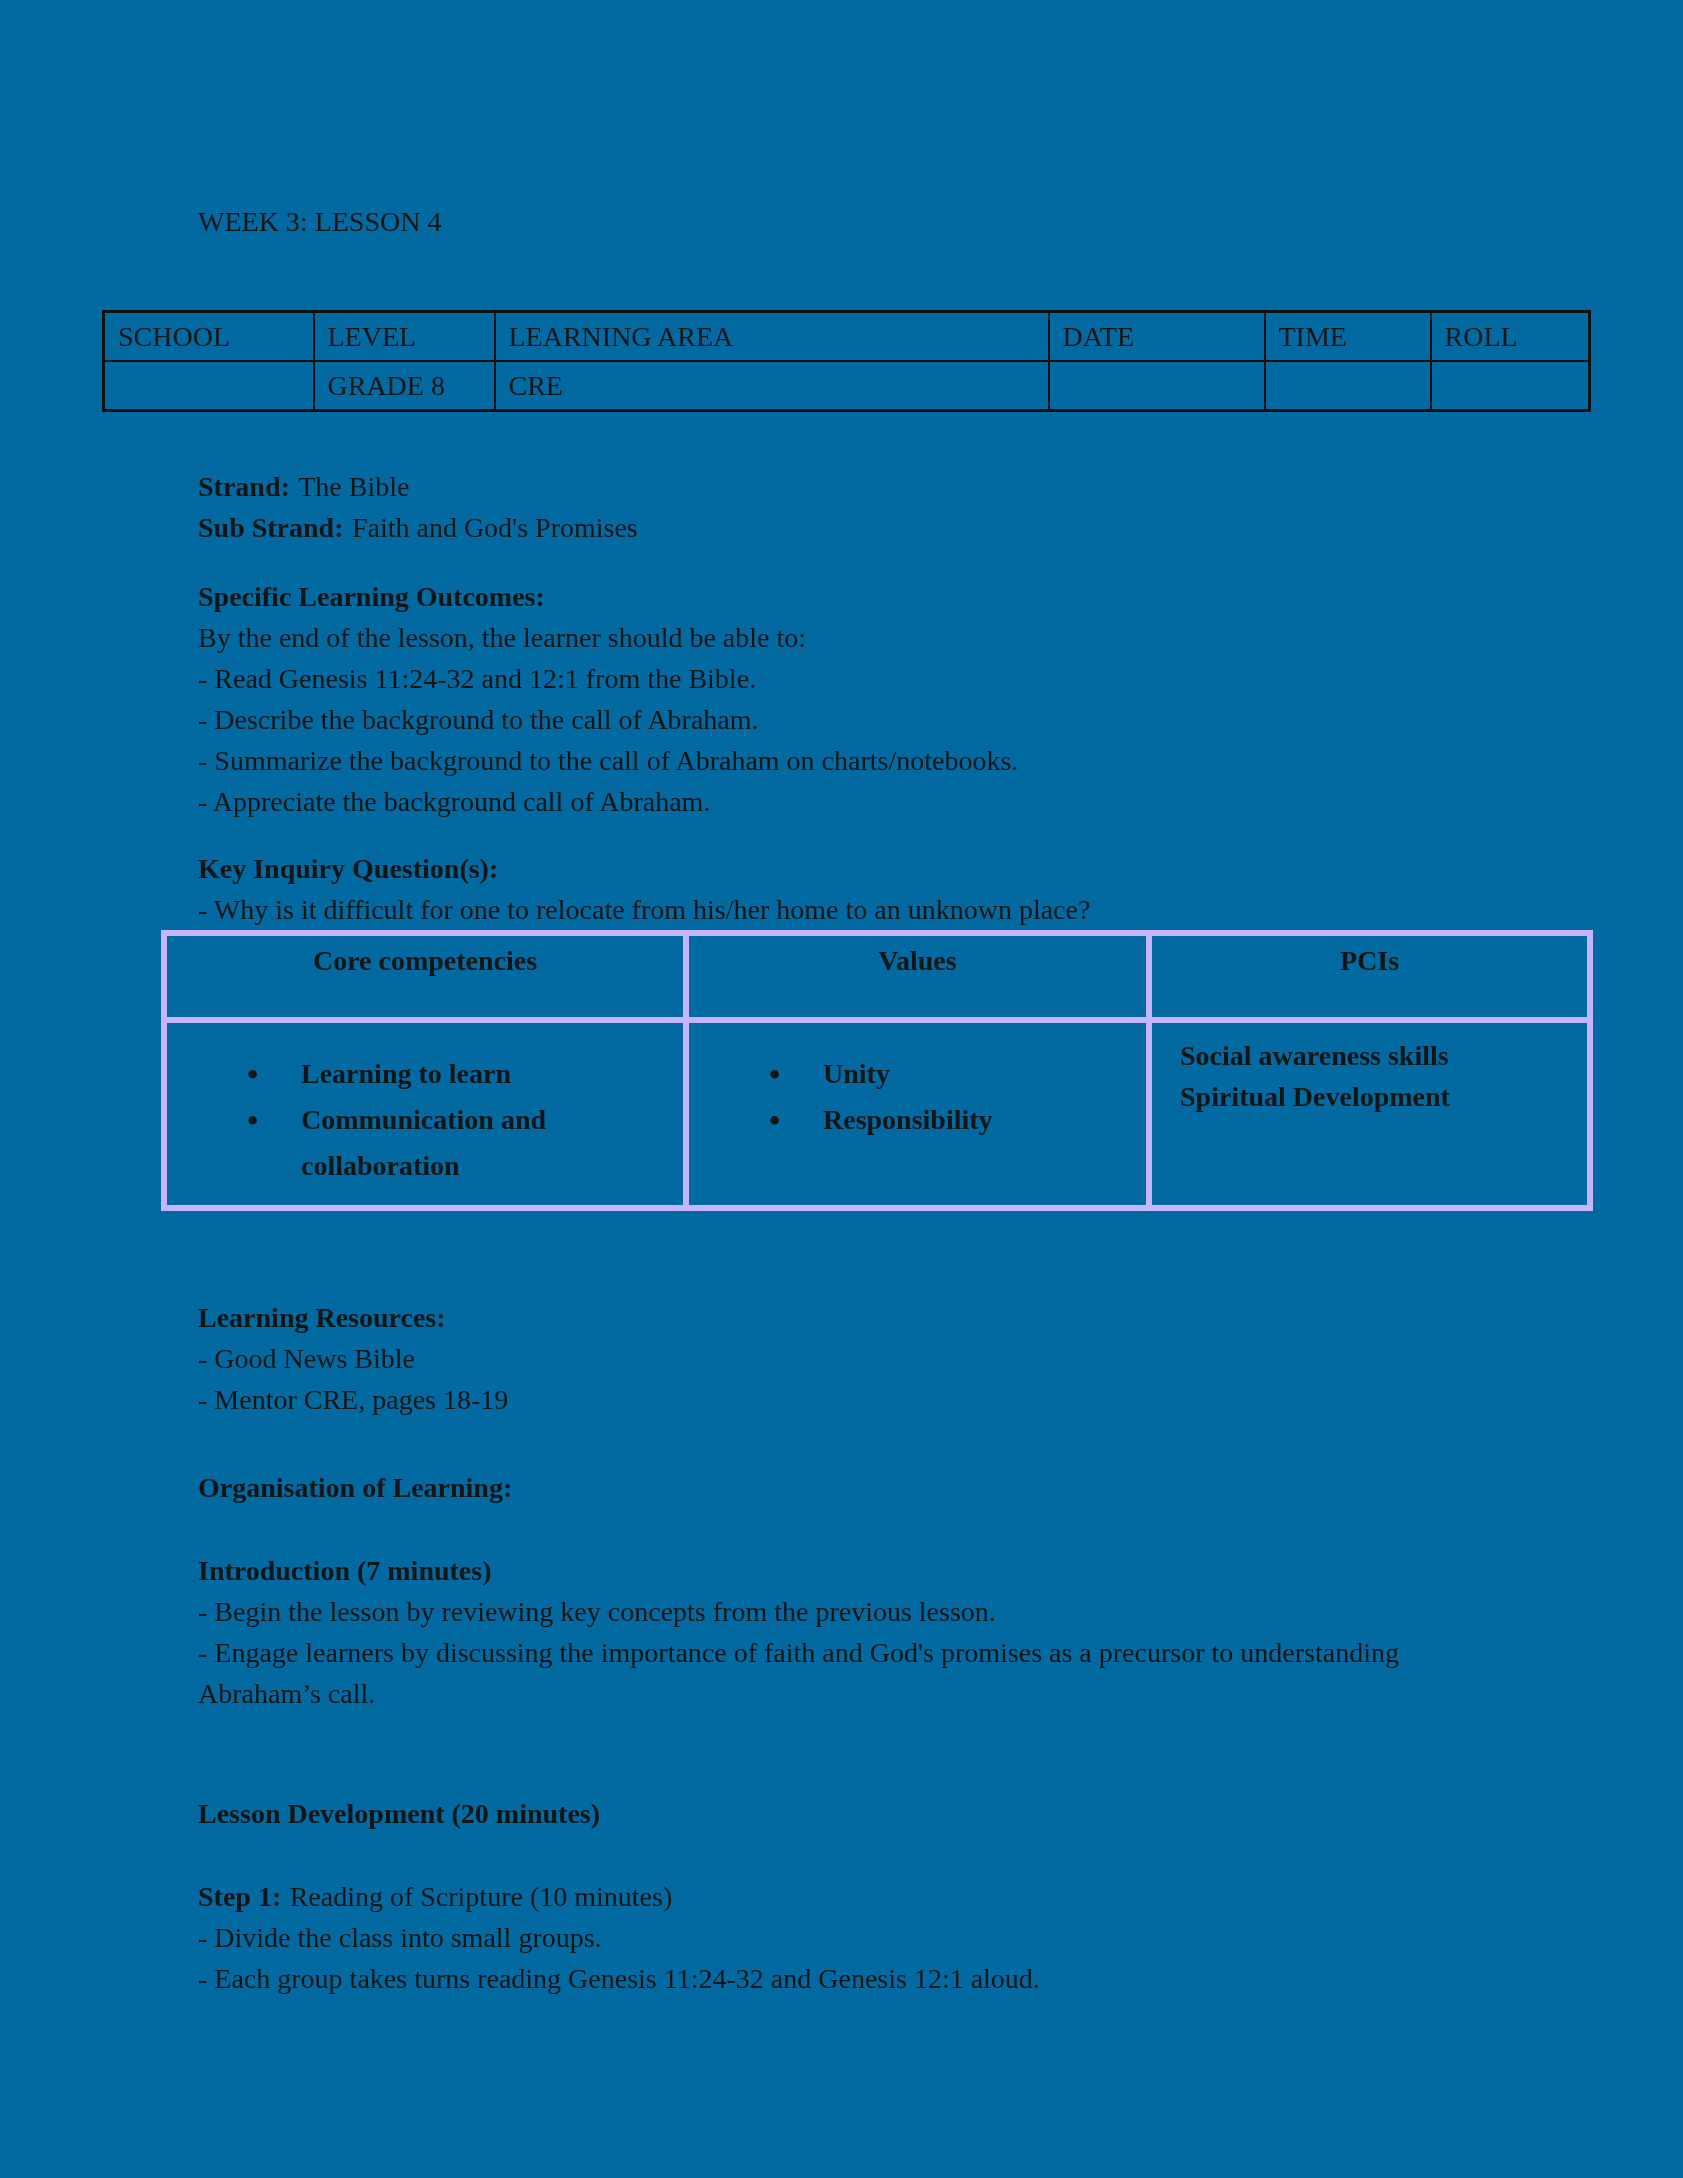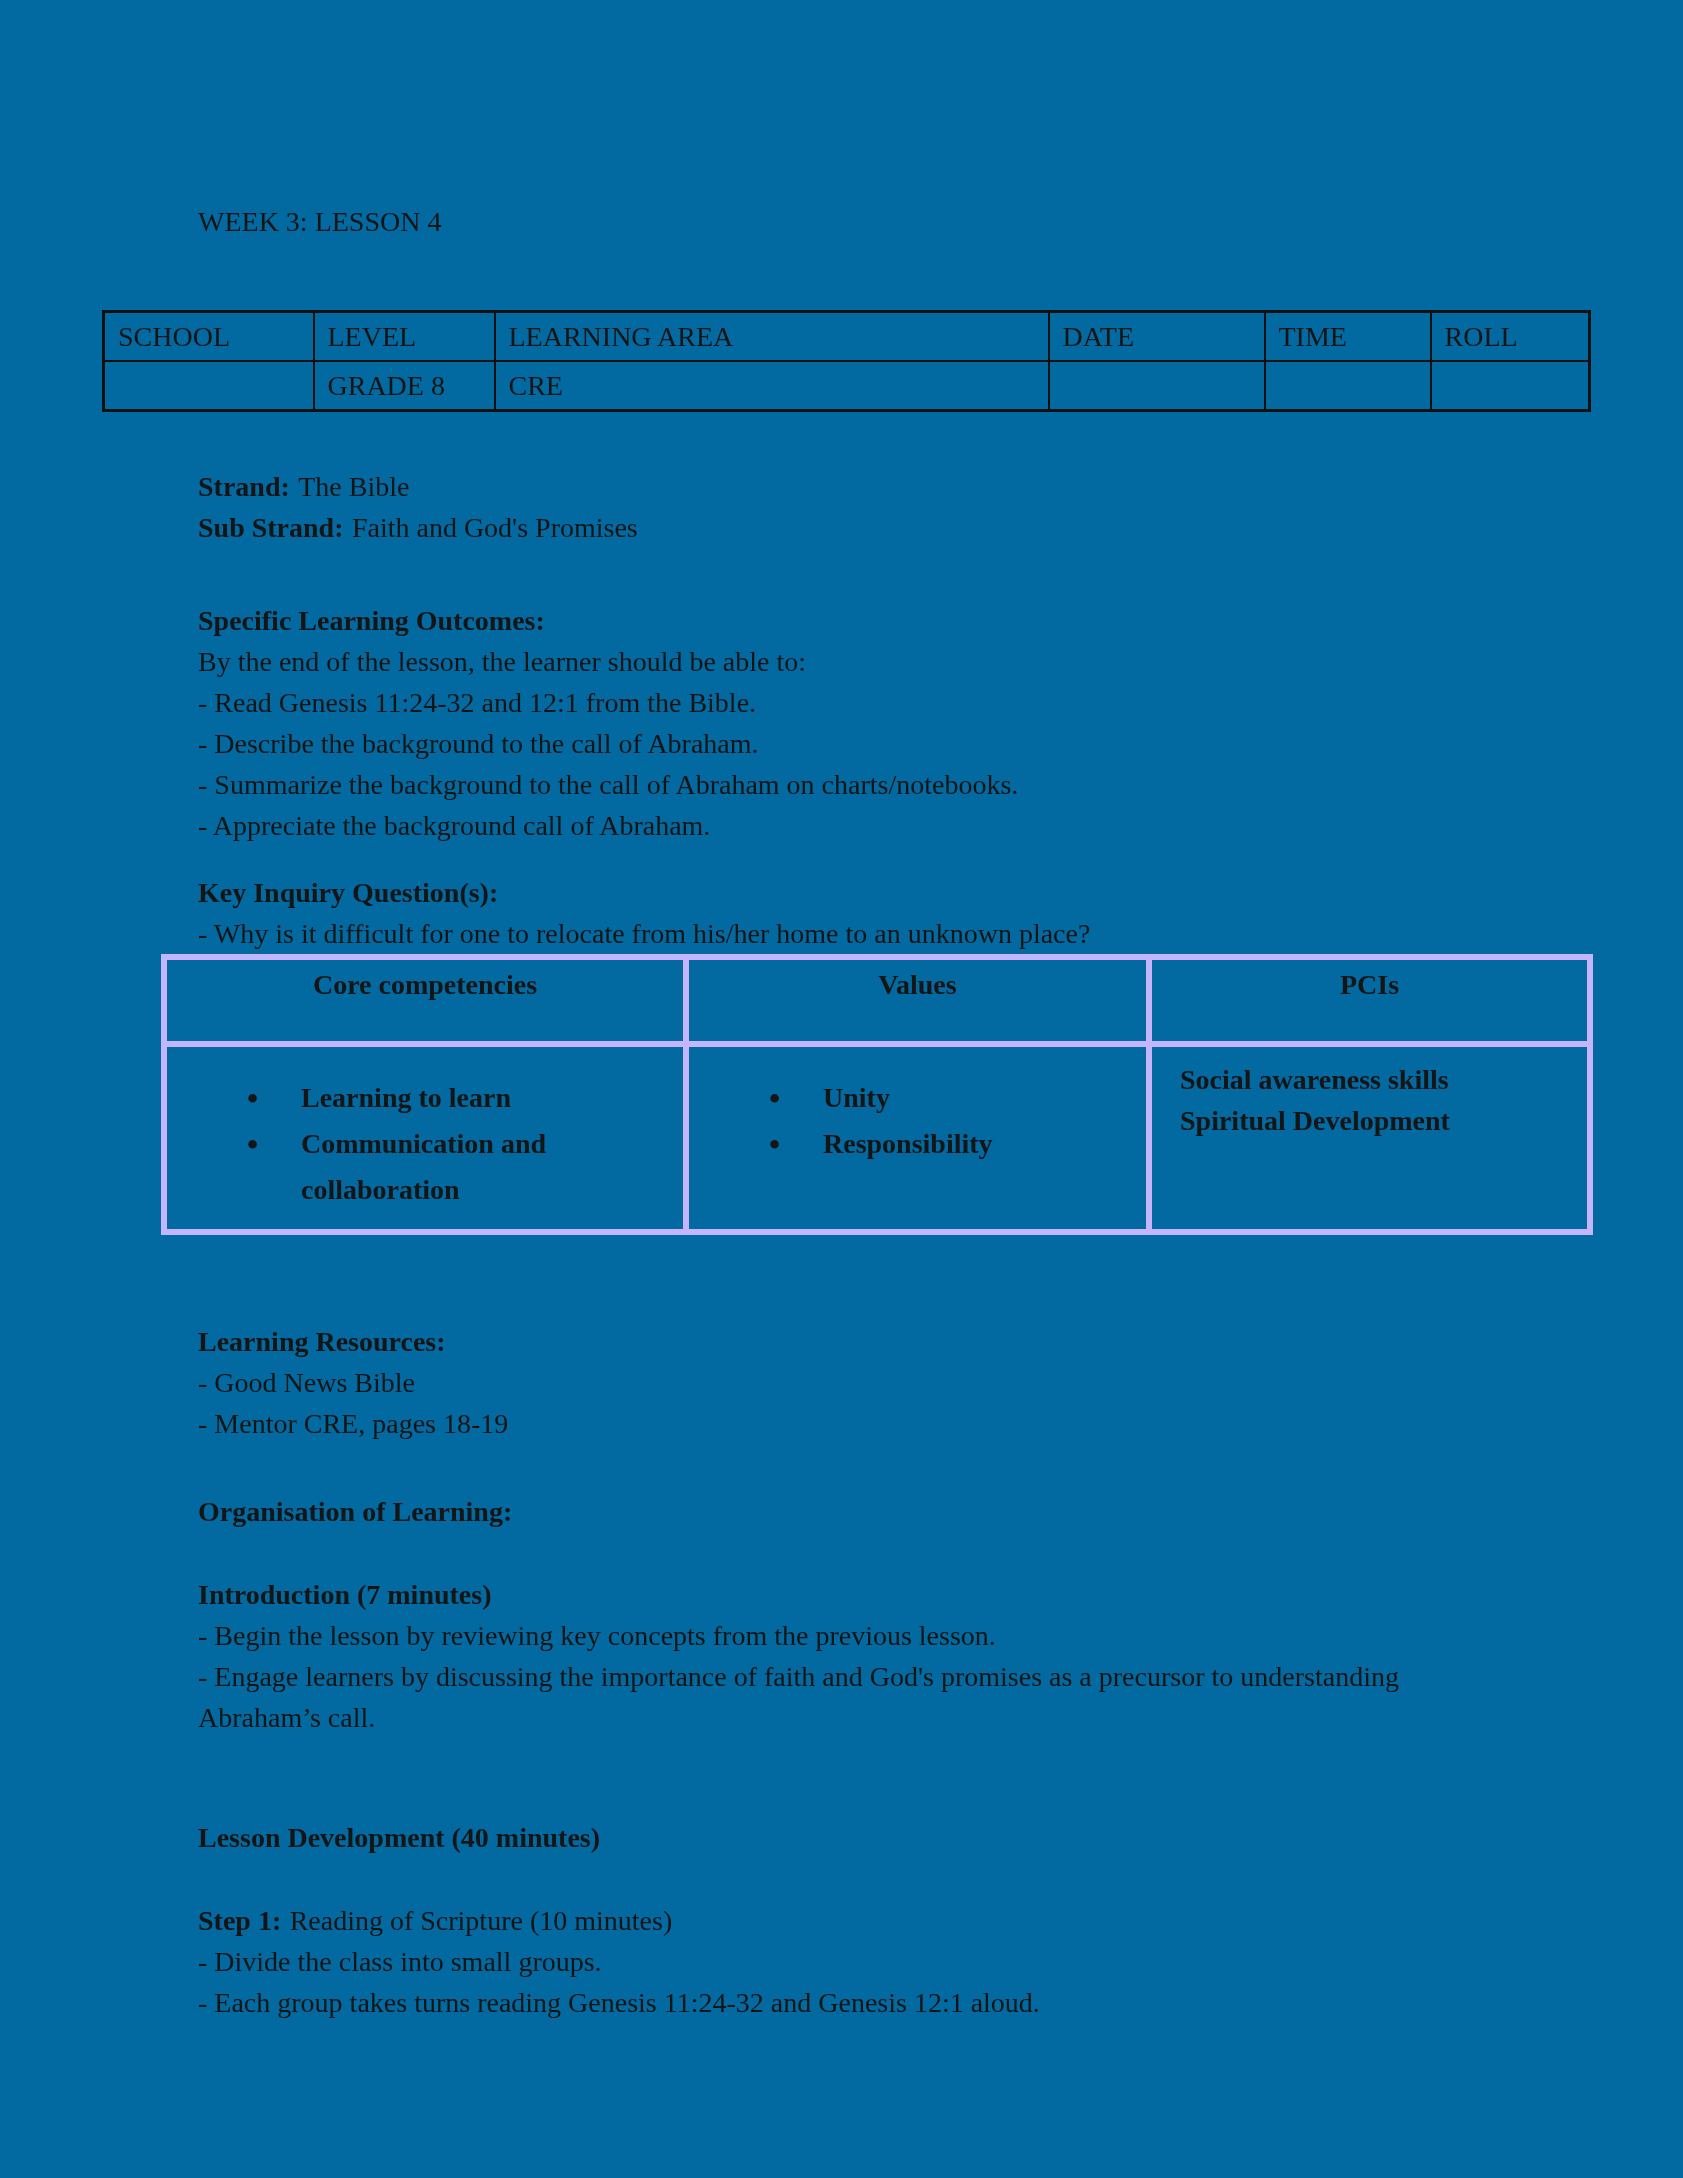--- a/index.html
+++ b/index.html
@@ -43,21 +43,21 @@
   
   .line {
     margin: 0 0 0 198px;
     max-width: 1282px;
     font-size: 28px;
     line-height: 41px;
   }
   .b { font-weight: bold; }
   .v { margin-left: 0.30em; }
   .mt-strand   { margin-top: 54px; }
-  .mt-slo      { margin-top: 52px; }
+  .mt-slo      { margin-top: 28px; }
   .mt-kiq      { margin-top: 26px; }
   .mt-res      { margin-top: 86px; }
   .mt-org      { margin-top: 47px; }
   .mt-intro    { margin-top: 42px; }
   .mt-lessdev  { margin-top: 79px; }
   .mt-step1    { margin-top: 42px; }
   
   table.comp-table {
     margin: 0 0 0 161px;
     border-collapse: collapse;
@@ -191,20 +191,20 @@
   <p class="line b mt-res">Learning Resources:</p>
   <p class="line">- Good News Bible</p>
   <p class="line">- Mentor CRE, pages 18-19</p>
 
   <p class="line b mt-org">Organisation of Learning:</p>
 
   <p class="line b mt-intro">Introduction (7 minutes)</p>
   <p class="line">- Begin the lesson by reviewing key concepts from the previous lesson.</p>
   <p class="line">- Engage learners by discussing the importance of faith and God's promises as a precursor to understanding Abraham’s call.</p>
 
-  <p class="line b mt-lessdev">Lesson Development (40 minutes)</p>
+  <p class="line b mt-lessdev">Lesson Development (20 minutes)</p>
 
   <p class="line mt-step1"><span class="b">Step 1:</span><span class="v">Reading of Scripture (10 minutes)</span></p>
   <p class="line">- Divide the class into small groups.</p>
   <p class="line">- Each group takes turns reading Genesis 11:24-32 and Genesis 12:1 aloud.</p>
 
 </div>
 
 
 </body></html>

